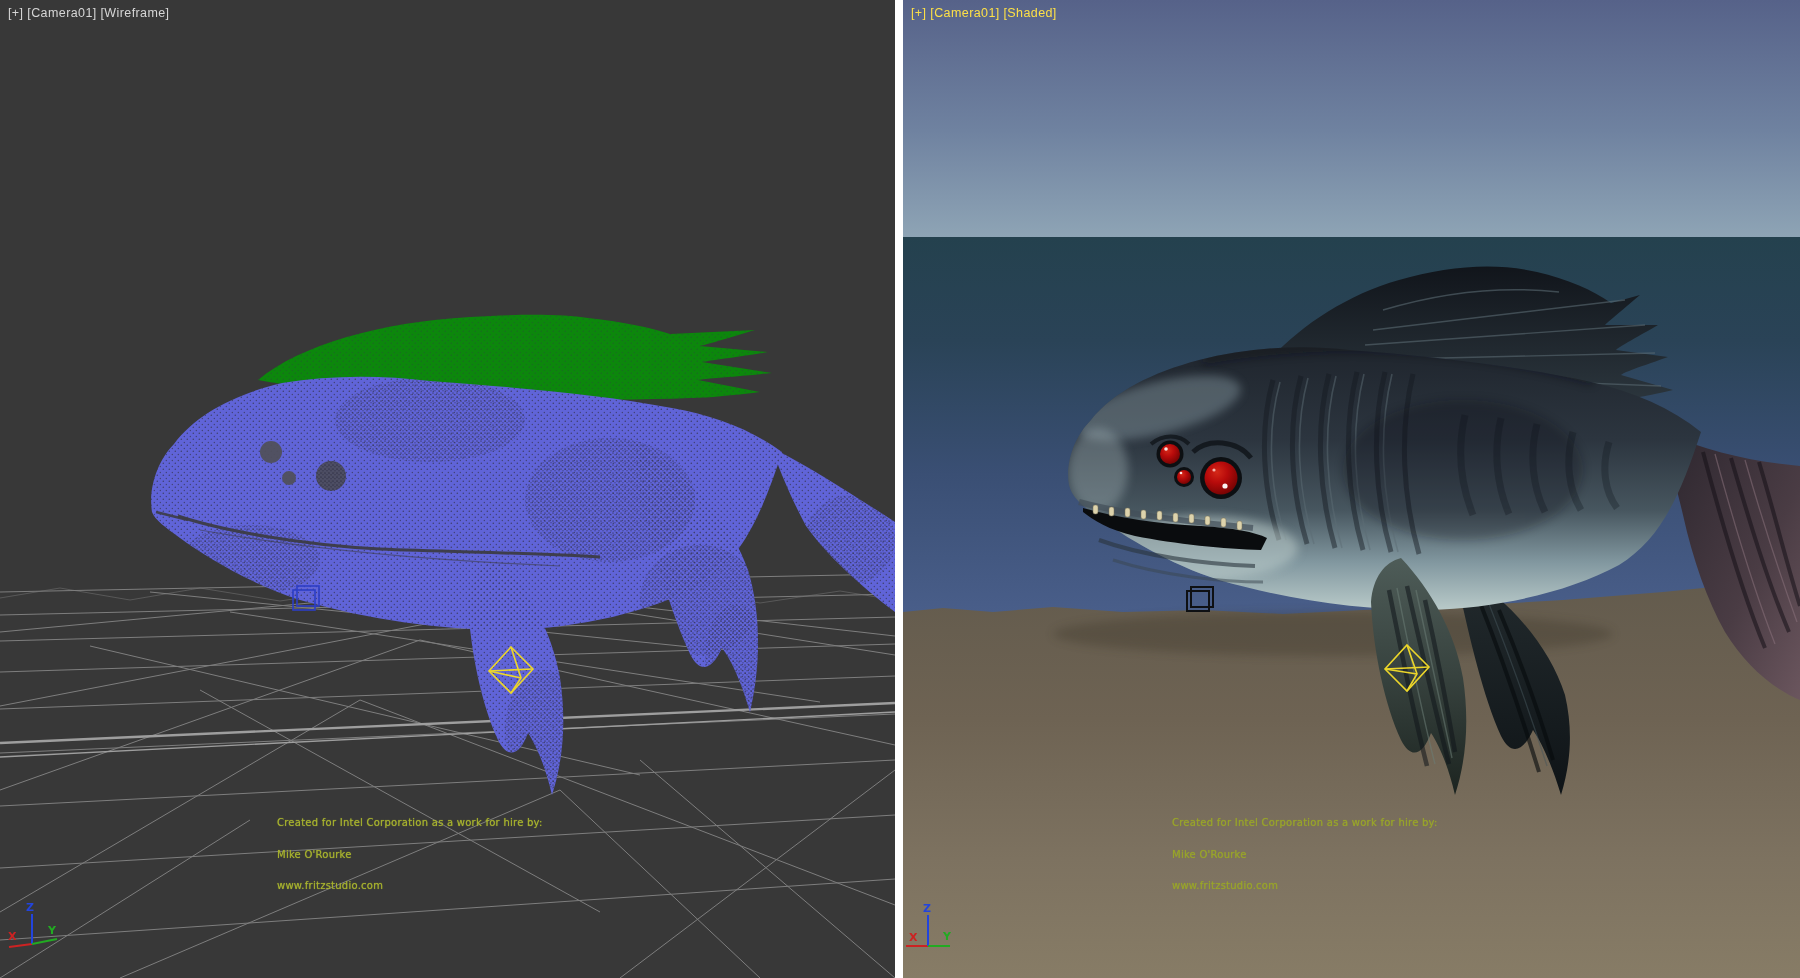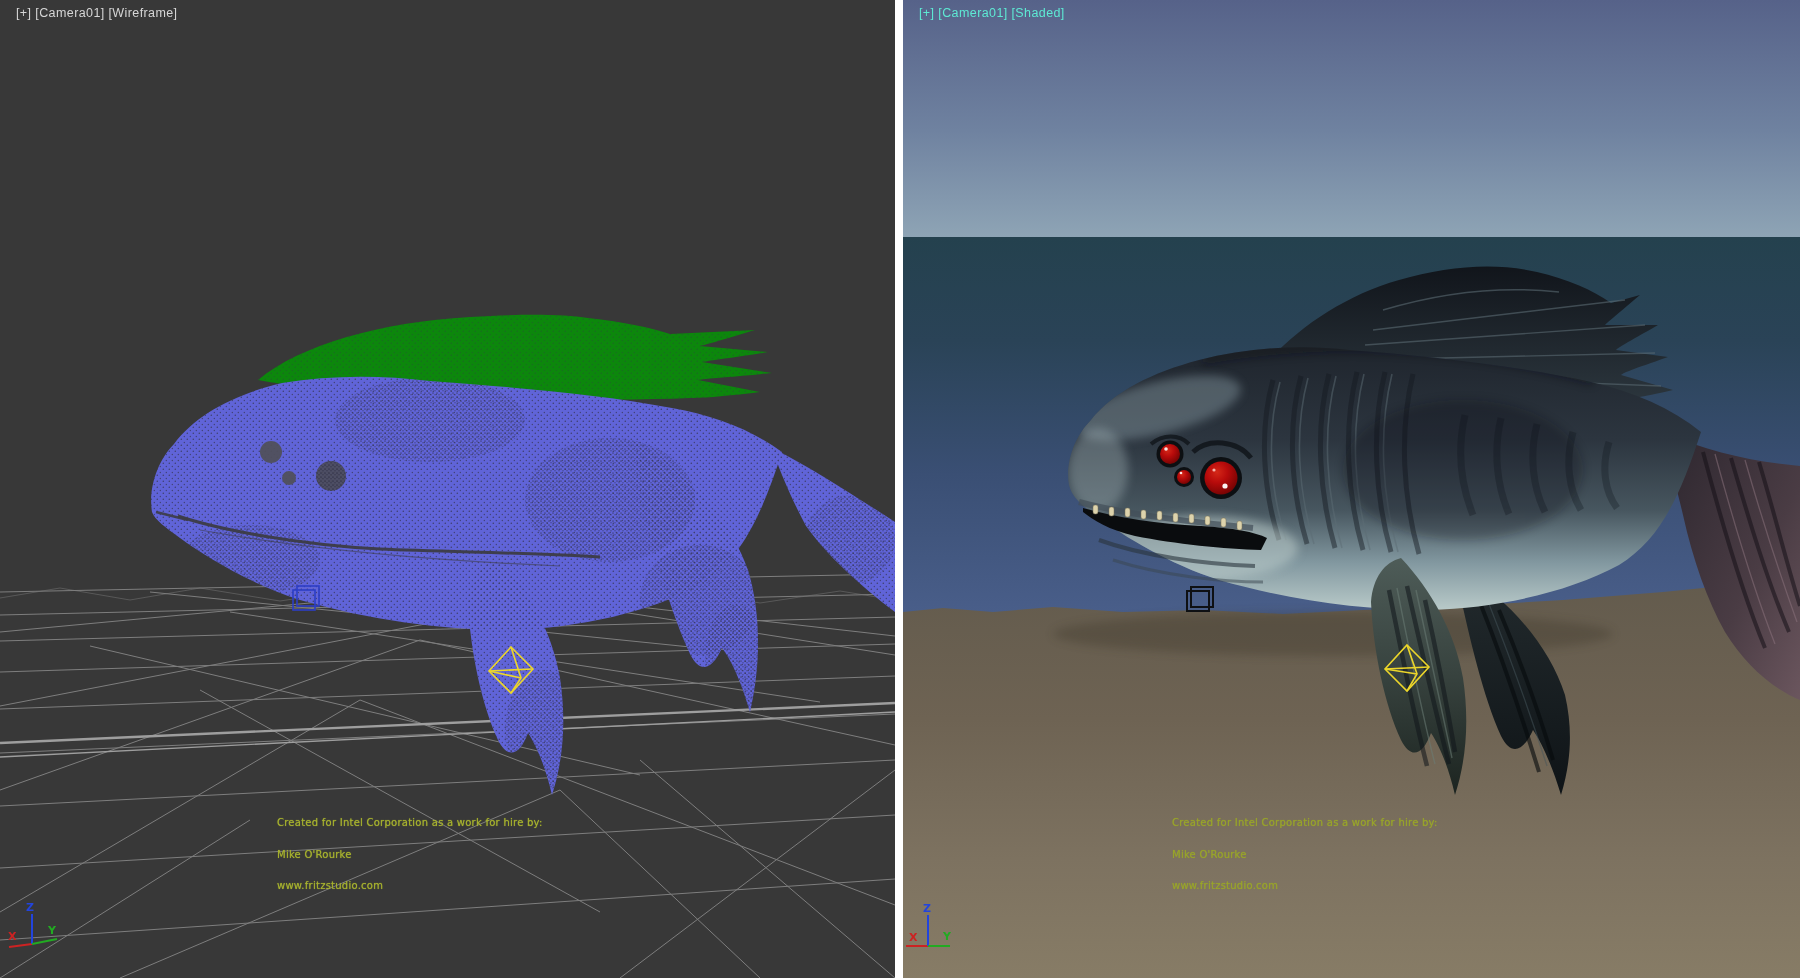--- a/index.html
+++ b/index.html
@@ -2,23 +2,23 @@
 <html><head>
 <meta charset="utf-8">
 <style>
   html,body{margin:0;padding:0;background:#ffffff;}
   .stage{position:relative;width:1800px;height:978px;background:#ffffff;overflow:hidden;
          font-family:"Liberation Sans", sans-serif;}
   .vp{position:absolute;top:0;height:978px;overflow:hidden;}
   .vp-left{left:0;width:895px;background:#383838;}
   .vp-right{left:903px;width:897px;background:#56628a;}
   .scene{position:absolute;left:0;top:0;display:block;}
-  .vp-label{position:absolute;left:16px;top:6px;font-size:12.5px;letter-spacing:.4px;
+  .vp-label{position:absolute;left:8px;top:6px;font-size:12.5px;letter-spacing:.4px;
             color:#d6d6d6;user-select:none;white-space:pre;}
-  .vp-right .vp-label{color:#5eead4;}
+  .vp-right .vp-label{color:#fde047;}
   .credit{position:absolute;font-family:"DejaVu Sans", sans-serif;font-size:10px;font-weight:normal;
           line-height:10.5px;letter-spacing:.25px;white-space:pre;}
   .credit-left{left:277px;top:797px;color:#a6b12e;text-shadow:0 0 1px rgba(166,177,46,.9);}
   .credit-right{left:269px;top:797px;color:#98a42a;text-shadow:0 0 1px rgba(152,164,42,.9);}
 </style>
 </head>
 <body>
 
 <div class="stage">
 

